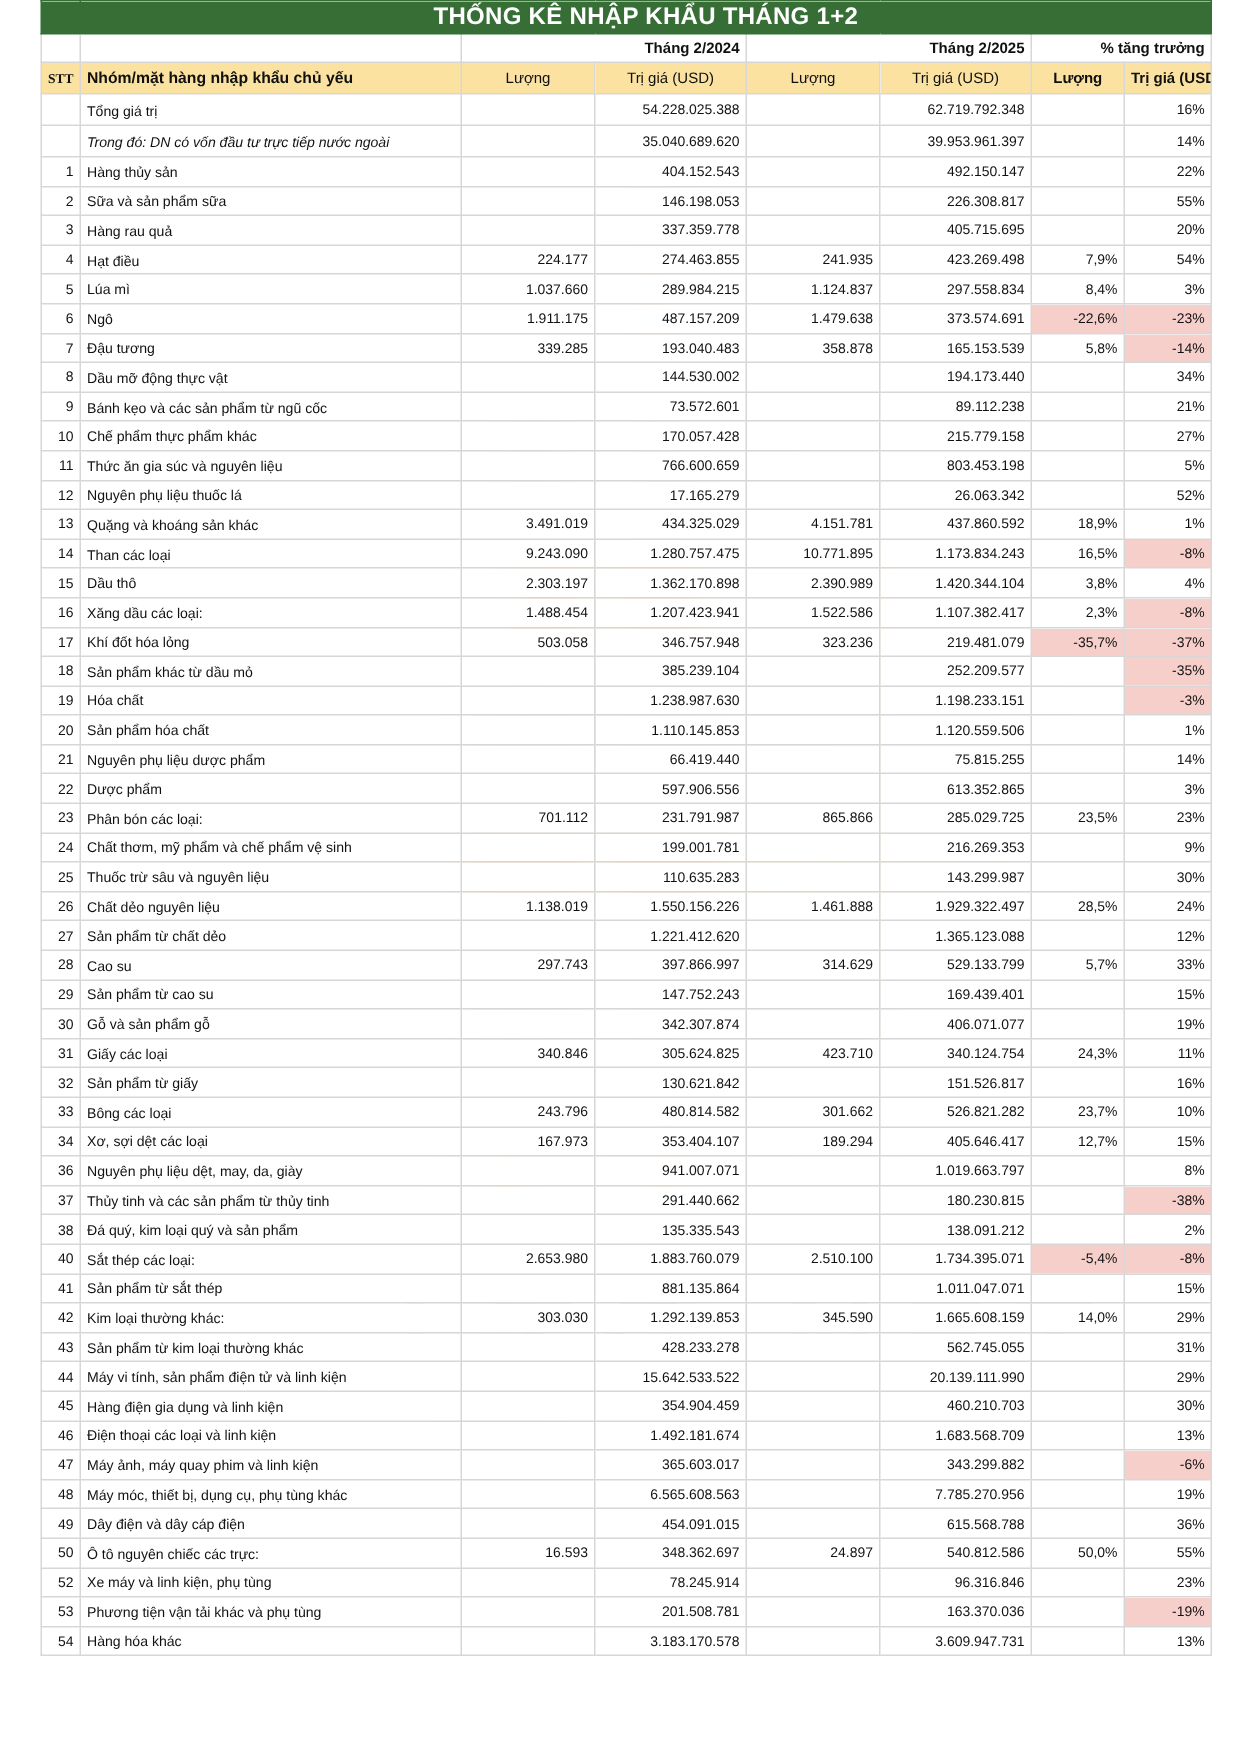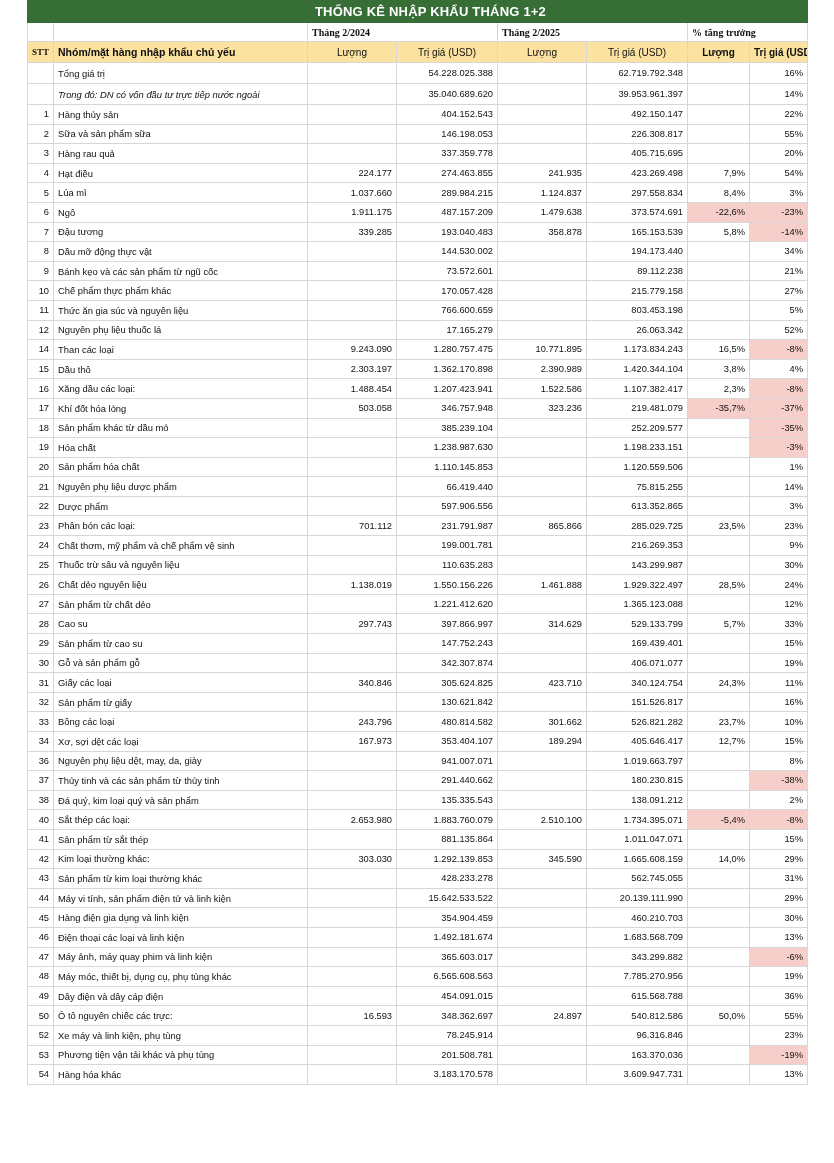--- a/index.html
+++ b/index.html
@@ -70,42 +70,41 @@
     white-space: nowrap;
     font-weight: normal;
     vertical-align: middle;
   }
 
   
   tr.title-row td {
     background: #376e36;
     color: #ffffff;
     font-weight: bold;
-    font-size: 13px;
+    font-size: 16px;
     text-align: center;
     height: 22px;
     border: 1px solid #376e36;
     letter-spacing: .2px;
   }
   td.corner-blank {
     background: #ffffff;
     border-left: none;
     border-top: none;
     border-bottom: none;
   }
 
   
   tr.group-row td {
     background: #ffffff;
     height: 19px;
-    text-align: left;
+    text-align: right;
     font-size: 10px;
     font-weight: bold;
     color: #111;
-    font-family: Liberation Serif, serif;
   }
   tr.group-row td.blank-left { border-left: 1px solid #d7d7d7; }
 
   
   tr.sub-row td {
     background: #fbe2a0;
     height: 21px;
     font-size: 10px;
     font-weight: bold;
     color: #101010;
@@ -307,20 +306,30 @@
           <td class="c-stt">12</td>
           <td class="c-name">Nguyên phụ liệu thuốc lá</td>
           <td class="c-num"></td>
           <td class="c-num">17.165.279</td>
           <td class="c-num"></td>
           <td class="c-num">26.063.342</td>
           <td class="c-num"></td>
           <td class="c-num">52%</td>
         </tr>
         <tr class="data-row">
+          <td class="c-stt">13</td>
+          <td class="c-name">Quặng và khoáng sản khác</td>
+          <td class="c-num">3.491.019</td>
+          <td class="c-num">434.325.029</td>
+          <td class="c-num">4.151.781</td>
+          <td class="c-num">437.860.592</td>
+          <td class="c-num">18,9%</td>
+          <td class="c-num">1%</td>
+        </tr>
+        <tr class="data-row">
           <td class="c-stt">14</td>
           <td class="c-name">Than các loại</td>
           <td class="c-num">9.243.090</td>
           <td class="c-num">1.280.757.475</td>
           <td class="c-num">10.771.895</td>
           <td class="c-num">1.173.834.243</td>
           <td class="c-num">16,5%</td>
           <td class="c-num neg">-8%</td>
         </tr>
         <tr class="data-row">

